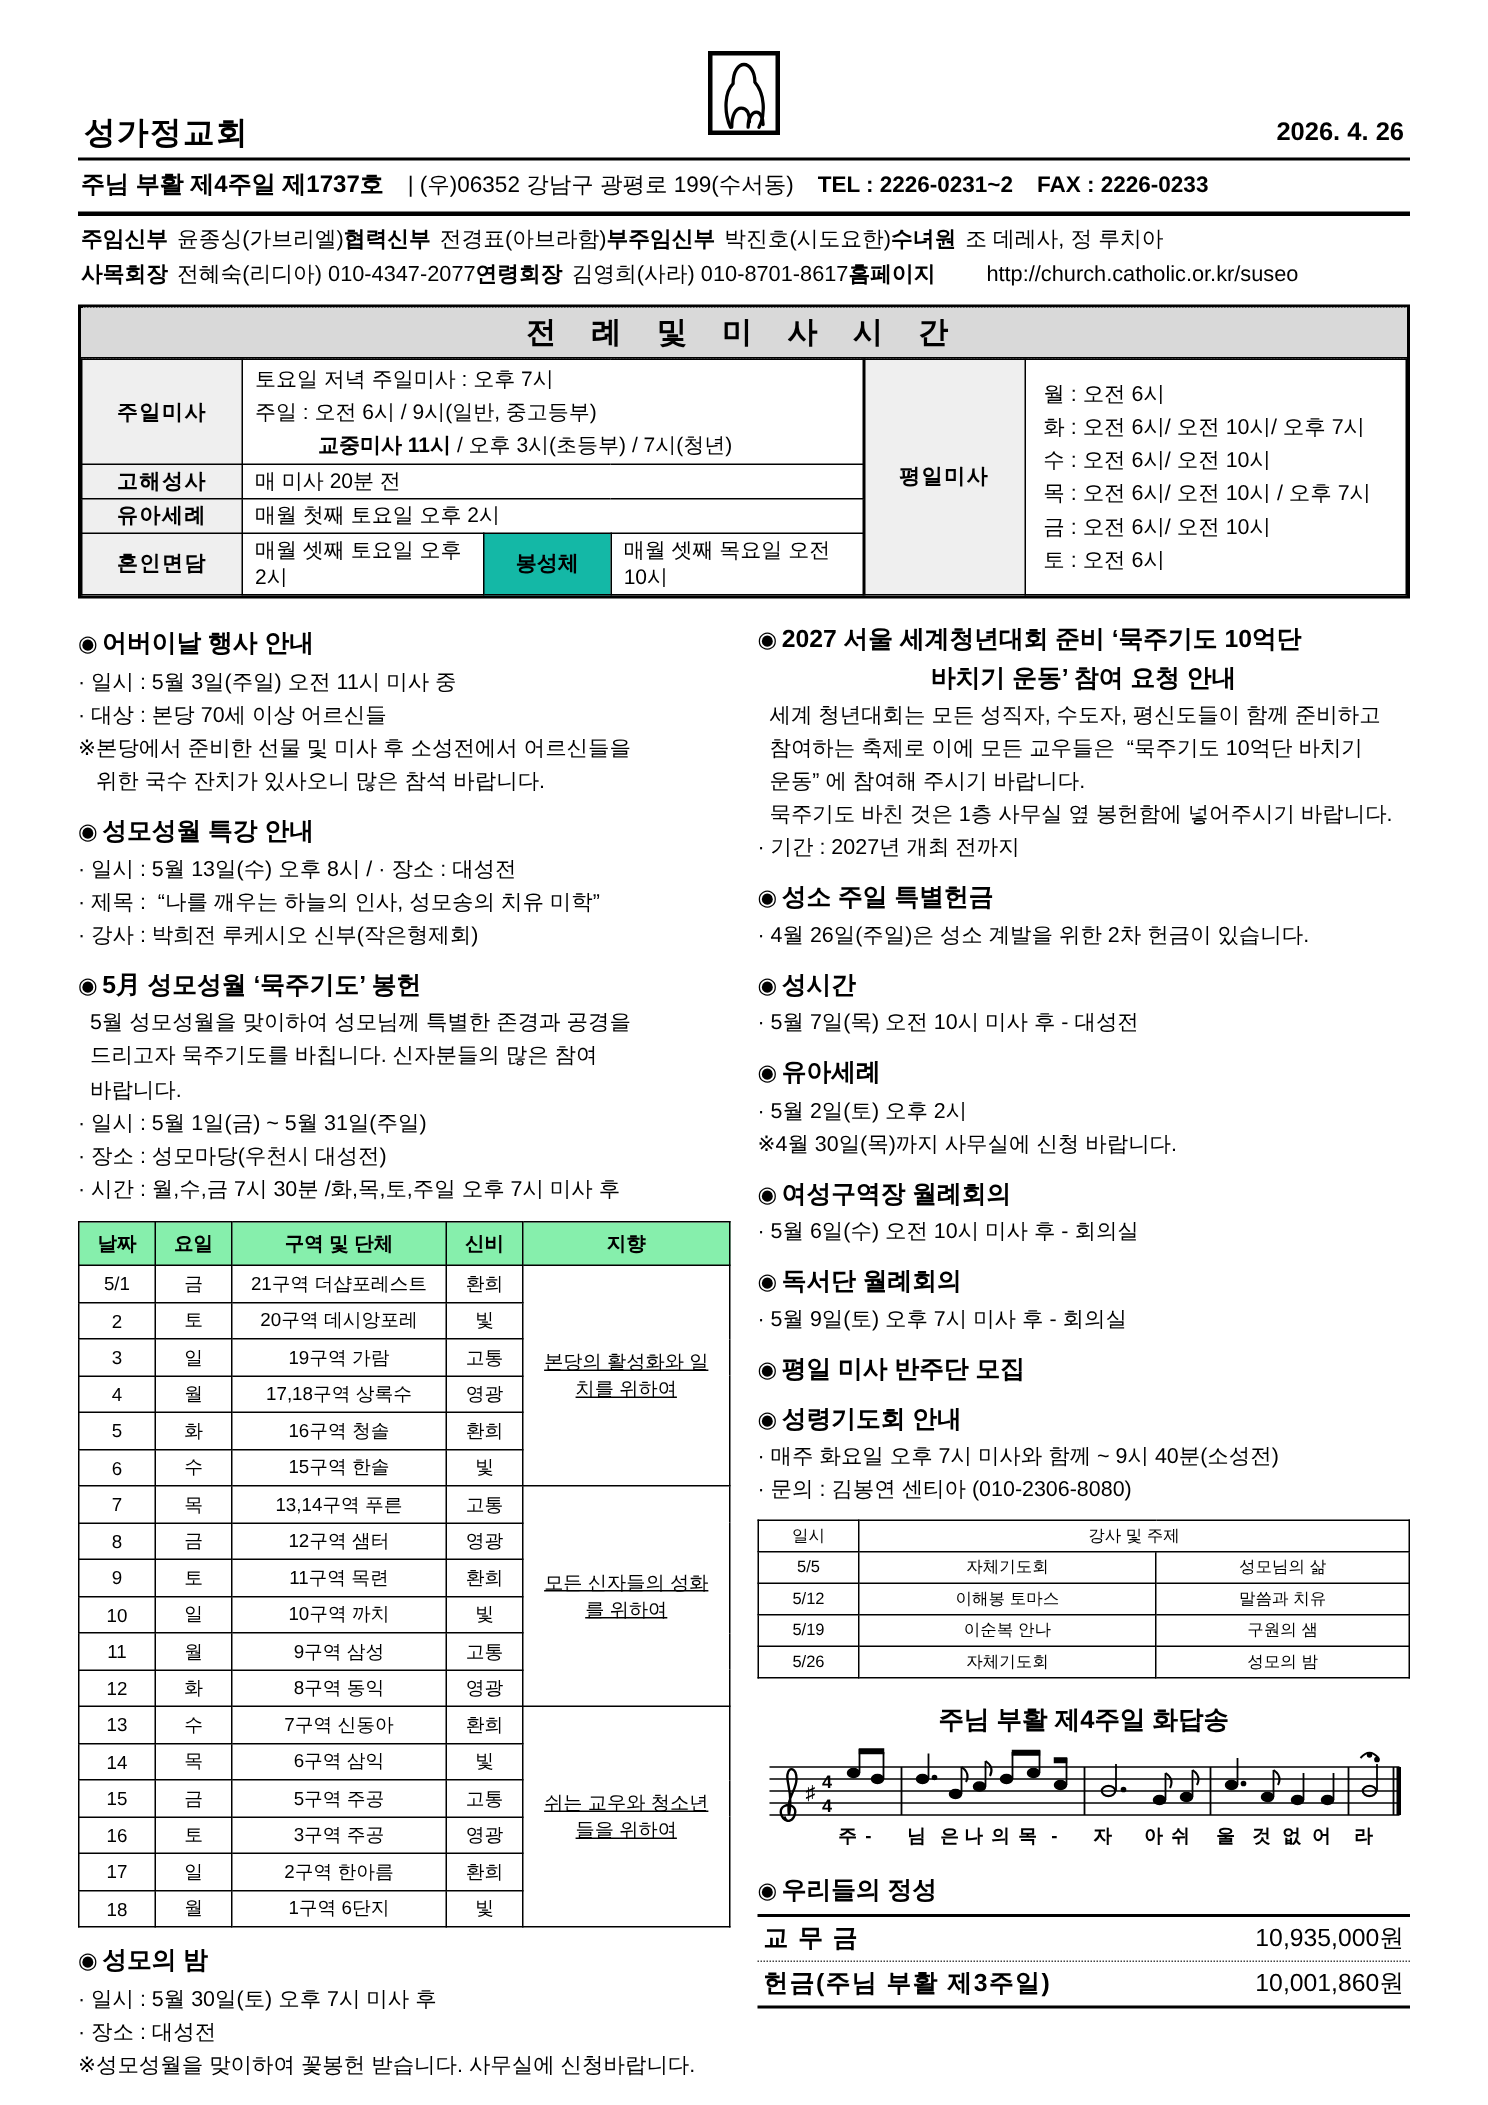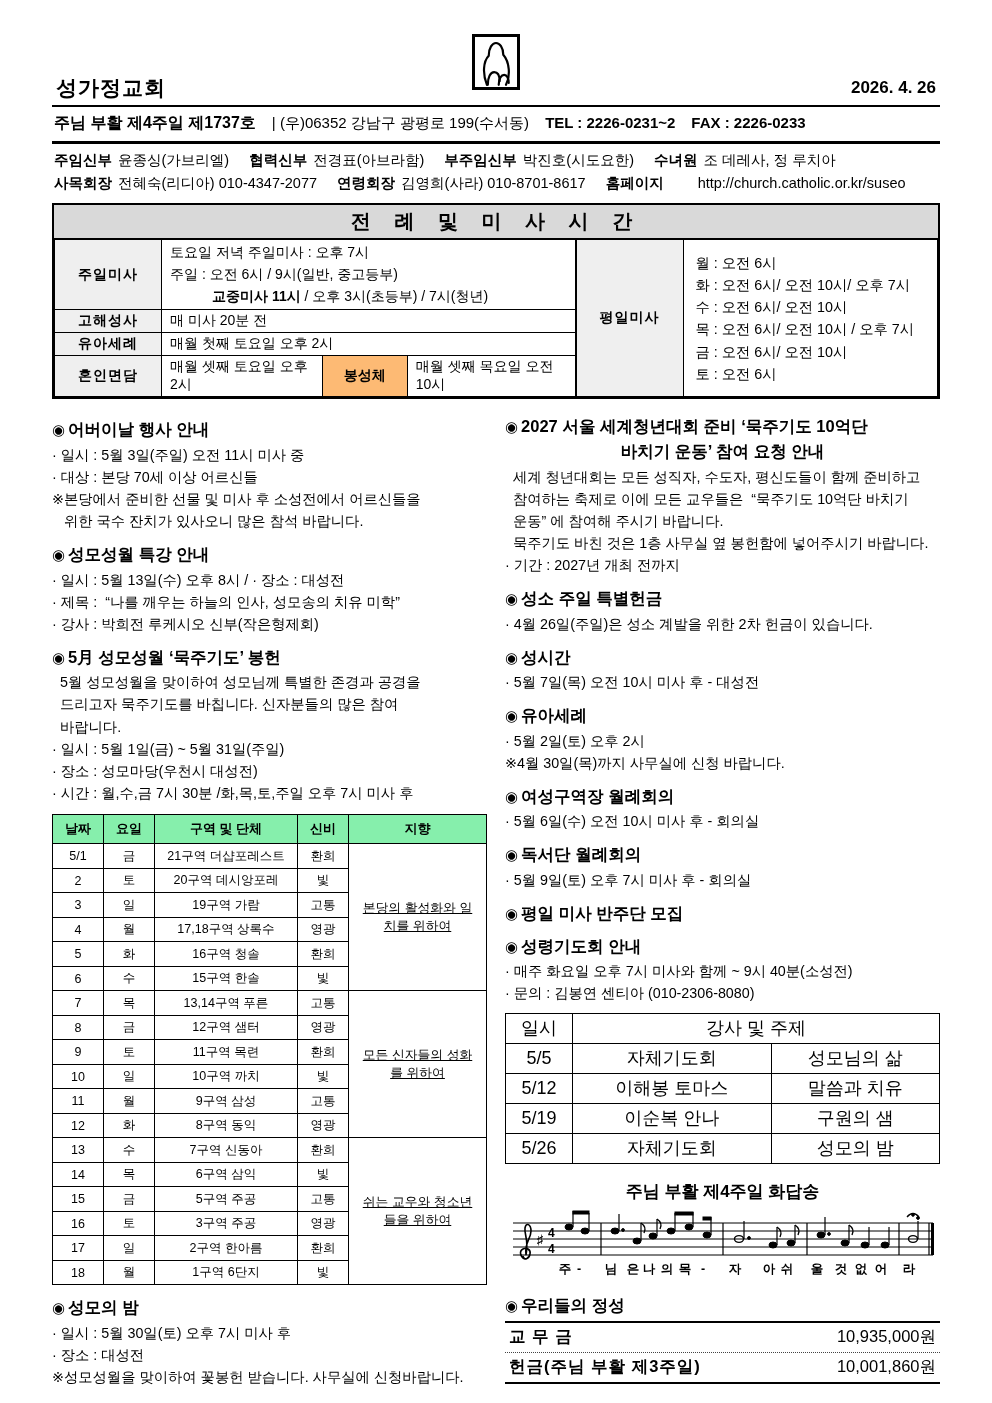--- a/index.html
+++ b/index.html
@@ -14,52 +14,52 @@
   .logo svg{display:block;margin:1px auto 0;}
   .mast-sub{display:flex;justify-content:space-between;align-items:center;margin-top:-16px;padding:0 4px;}
   .parish{font-size:21px;font-weight:bold;letter-spacing:1px;}
   .mdate{font-size:17px;font-weight:bold;}
   .rule-thin{border-top:2px solid #000;margin-top:3px;}
   .rule-thick{border-top:3px solid #000;}
   .issue-row{display:flex;align-items:baseline;gap:16px;padding:6px 2px 7px;font-size:15px;white-space:nowrap;}
   .issue-title{font-weight:bold;font-size:16px;}
   
   .staff{padding:5px 2px 8px;font-size:14.5px;line-height:1.6;}
-  .staff-row{display:flex;flex-wrap:wrap;column-gap:20px;}
+  .staff-row{display:flex;flex-wrap:wrap;}
   .pair .plabel{font-weight:bold;margin-right:6px;}
   .link{color:#000;text-decoration:none;padding-left:28px;}
   
   .mass-box{border:2px solid #000;}
   .mass-title{background:#d9d9d9;border-bottom:1px solid #000;outline:1px dotted #000;
               text-align:center;font-weight:bold;font-size:20px;letter-spacing:9px;padding:3px 0;}
   .mass-body{display:flex;align-items:stretch;}
   table{border-collapse:collapse;}
   .mass-left{width:59%;}
   .mass-right{width:41%;}
   .mass-left td,.mass-right td{border:1px solid #000;font-size:14px;padding:2px 8px;vertical-align:middle;}
   .lbl{background:#efefef;font-weight:bold;text-align:center;width:90px;letter-spacing:1px;}
-  .lbl2{background:#fdba74;font-weight:bold;text-align:center;width:68px;}
+  .lbl2{background:#14b8a6;font-weight:bold;text-align:center;width:68px;}
   .cellline{white-space:pre-wrap;line-height:1.55;}
   .indent38{padding-left:42px;}
   
   .columns{display:flex;gap:18px;margin-top:8px;}
   .col{flex:1;min-width:0;}
   section{margin-top:11px;}
   .sec-title{font-size:16.5px;font-weight:bold;margin:4px 0 3px;line-height:1.35;}
   .sec-title .bullet{margin-right:3px;font-size:15px;}
   .sec-title2{font-size:16.5px;font-weight:bold;text-align:center;margin:0 0 3px;}
   .line{font-size:14.3px;line-height:1.55;white-space:pre-wrap;}
   
   .rosary{width:100%;margin-top:10px;}
   .rosary th,.rosary td{border:1px solid #000;font-size:12.5px;padding:1px 2px;text-align:center;height:21.5px;}
   .rosary th{background:#86efac;font-size:13px;height:26px;font-weight:bold;}
   .rosary .intent{font-size:12.8px;line-height:1.45;padding:0 8px;text-decoration:underline;}
   
   .prayer{width:100%;margin-top:8px;}
-  .prayer th,.prayer td{border:1px solid #000;font-size:18px;text-align:center;padding:2.5px 2px;font-weight:normal;}
+  .prayer th,.prayer td{border:1px solid #000;font-size:11px;text-align:center;padding:2.5px 2px;font-weight:normal;}
   .prayer th{font-weight:normal;}
   .pdate{width:62px;}
   
   .psalm{margin-top:16px;text-align:center;}
   .psalm-title{font-size:17px;font-weight:bold;margin:4px 0 6px;}
   .psalm svg{display:block;margin:0 auto;}
   
   .offer-table{border-top:2px solid #000;border-bottom:2px solid #000;margin-top:5px;}
   .offer-row{display:flex;justify-content:space-between;align-items:baseline;
              border-bottom:1px dotted #444;padding:3.5px 4px;font-size:16.5px;}

